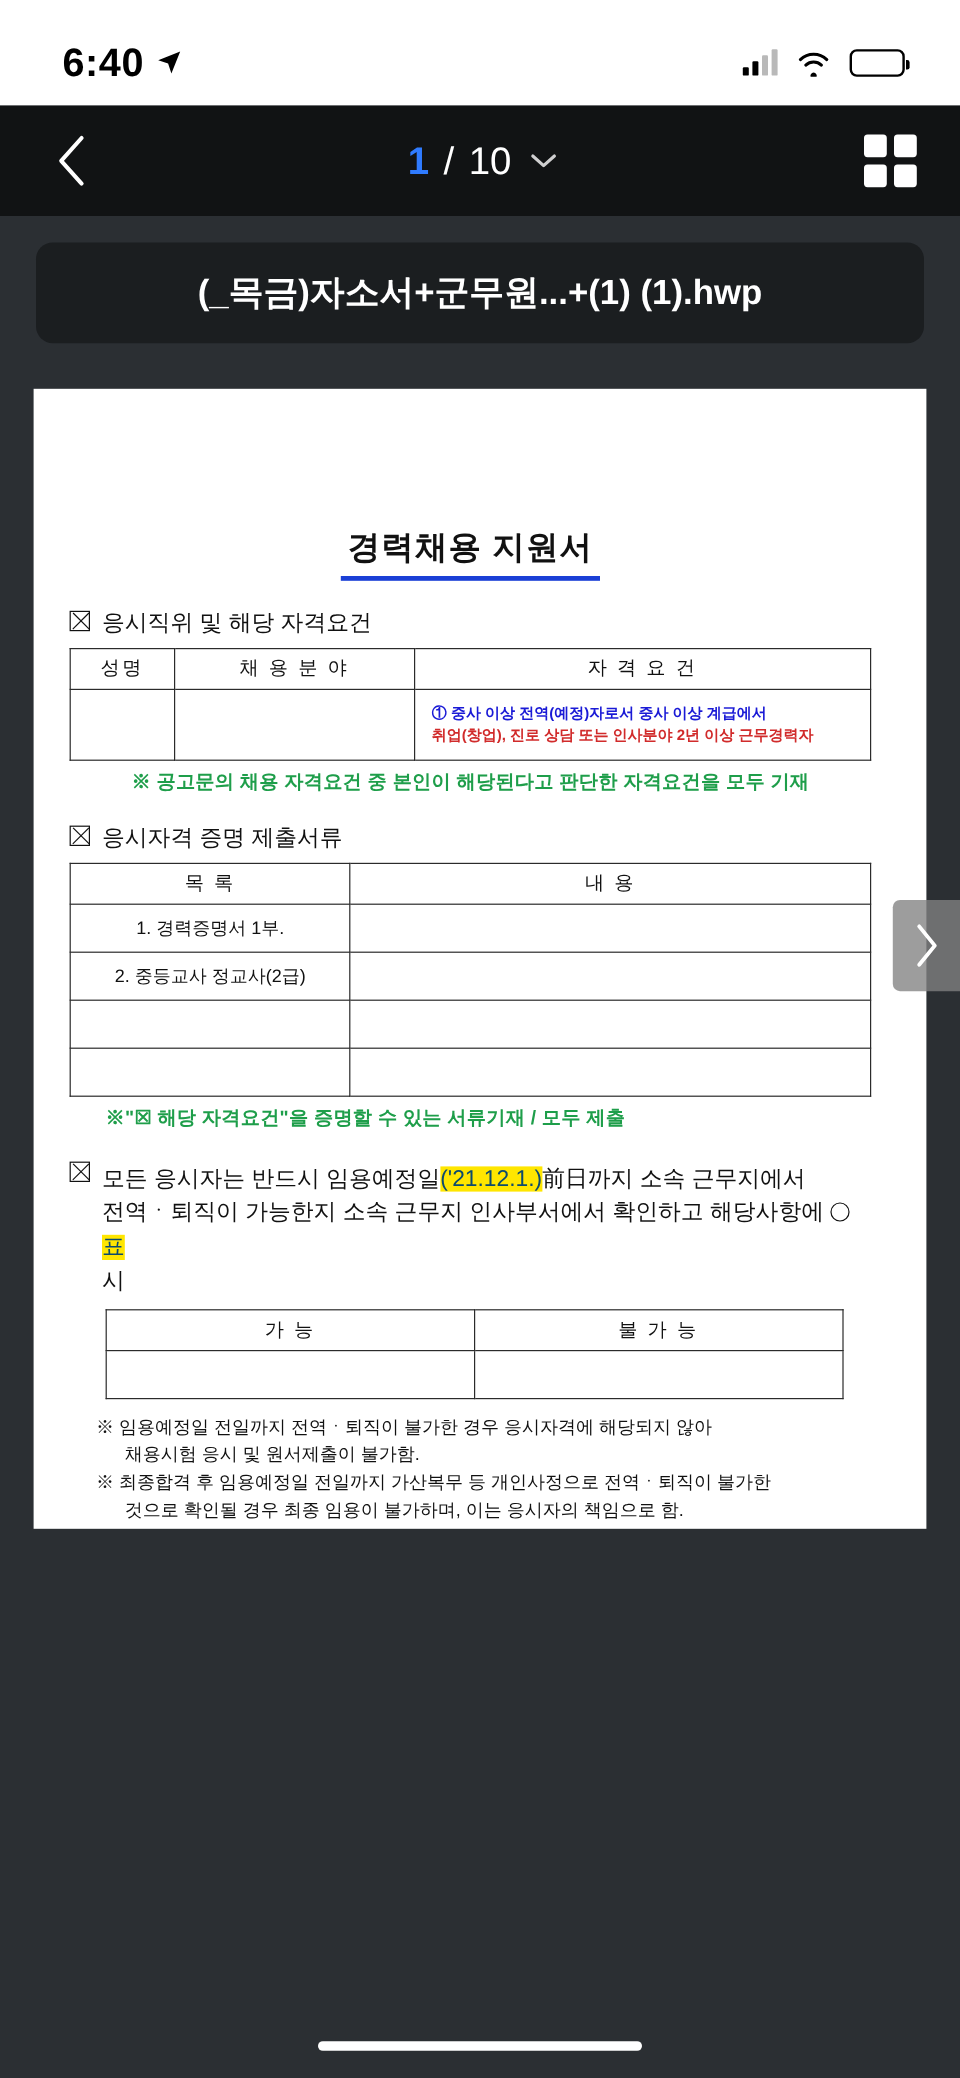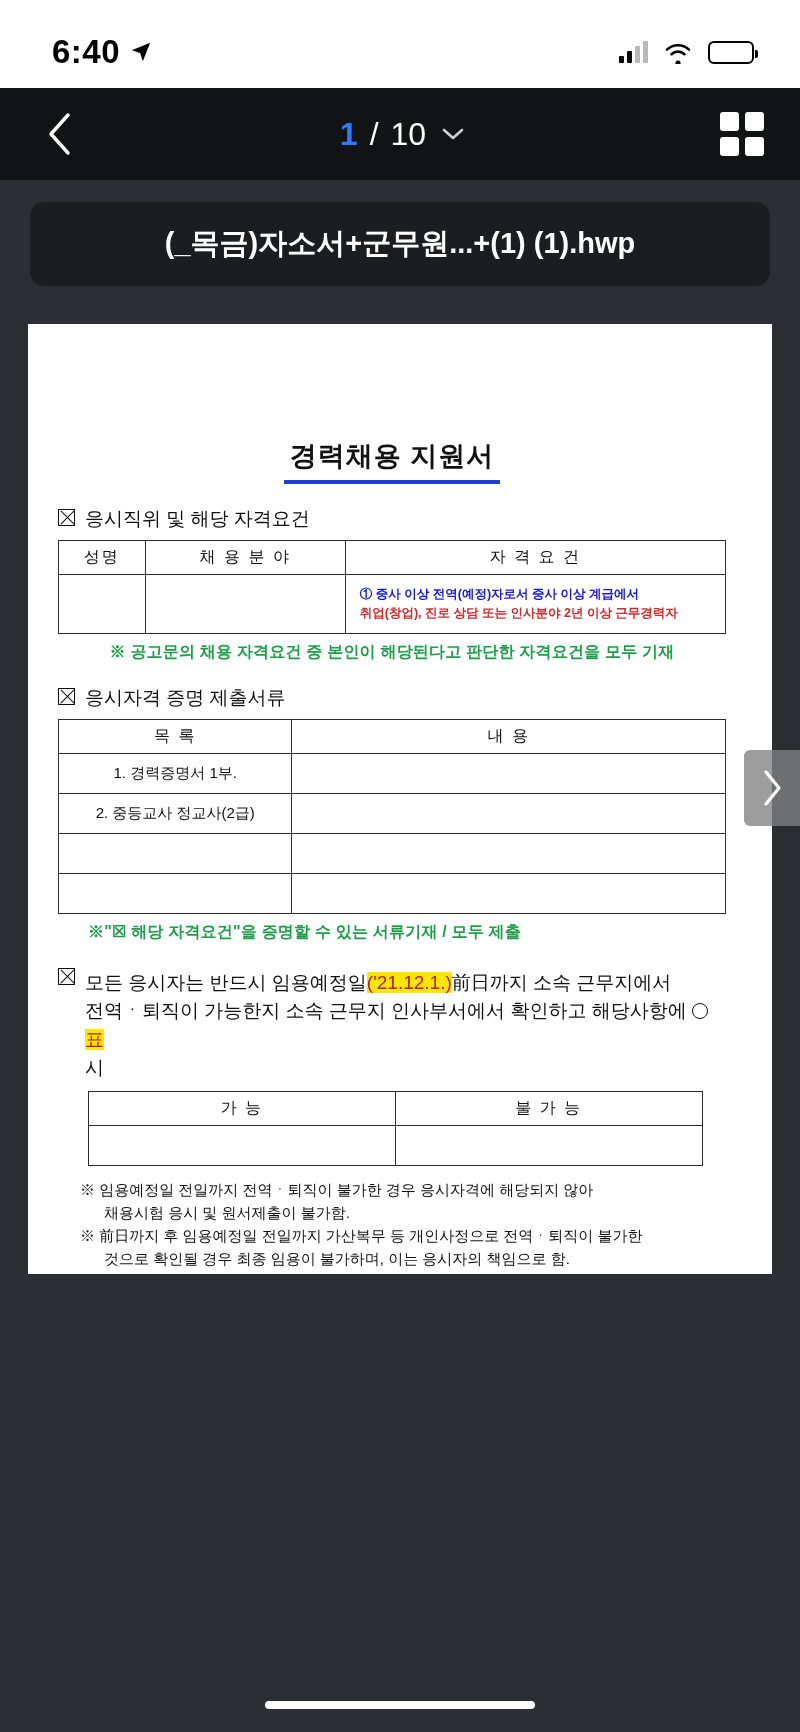--- a/index.html
+++ b/index.html
@@ -235,21 +235,21 @@
   .row-h { height: 40px; }
 
   .para {
     font-size: 19px;
     color: #111;
     line-height: 1.5;
     margin-top: 4px;
   }
   .hl {
     background: #ffe600;
-    color: #b91c1c;
+    color: #0c4a6e;
   }
   .circle-o {
     display: inline-block;
     width: 16px; height: 16px;
     border: 1.5px solid #111;
     border-radius: 50%;
     vertical-align: -2px;
   }
 
   .foot-note {
@@ -423,21 +423,21 @@
         <tr class="row-h">
           <td></td>
           <td></td>
         </tr>
       </tbody>
         </table>
 
       <div class="foot-note" style="padding-left:22px">
         <div>※  임용예정일 전일까지 전역ㆍ퇴직이 불가한 경우 응시자격에 해당되지 않아</div>
         <span class="ind">채용시험 응시 및 원서제출이 불가함.</span>
-        <div>※  前日까지 후 임용예정일 전일까지 가산복무 등 개인사정으로 전역ㆍ퇴직이 불가한</div>
+        <div>※  최종합격 후 임용예정일 전일까지 가산복무 등 개인사정으로 전역ㆍ퇴직이 불가한</div>
         <span class="ind">것으로 확인될 경우 최종 임용이 불가하며, 이는 응시자의 책임으로 함.</span>
       </div>
 
     </div>
 
     <div class="next-arrow">
       <svg width="24" height="40" viewBox="0 0 24 40">
         <path d="M6 4 L19 20 L6 36" stroke="#ffffff" stroke-width="3.2" fill="none" stroke-linecap="round" stroke-linejoin="round"></path>
       </svg>
     </div>

